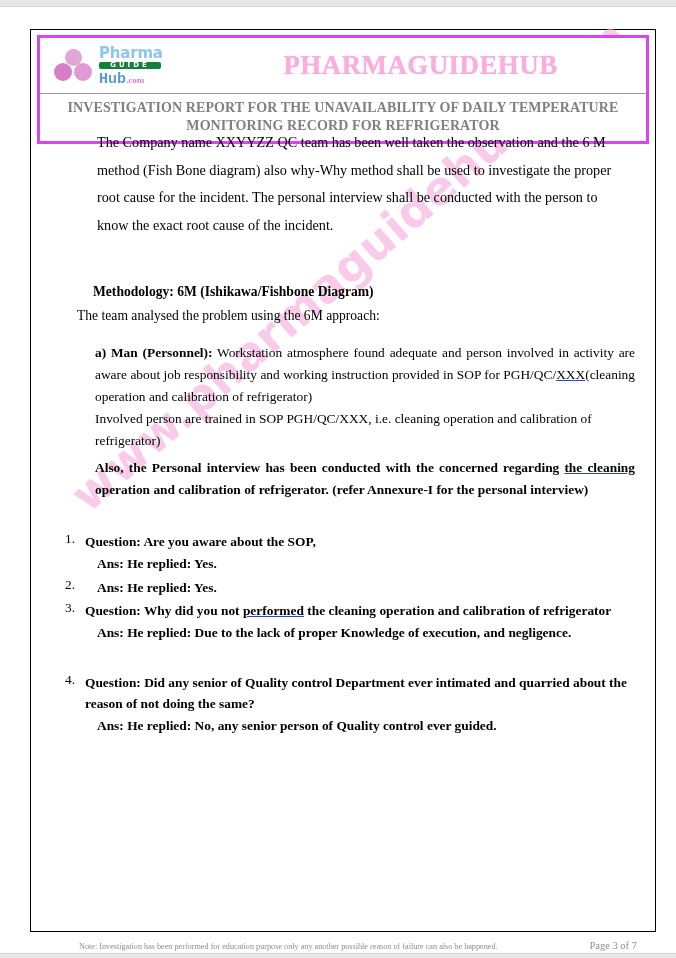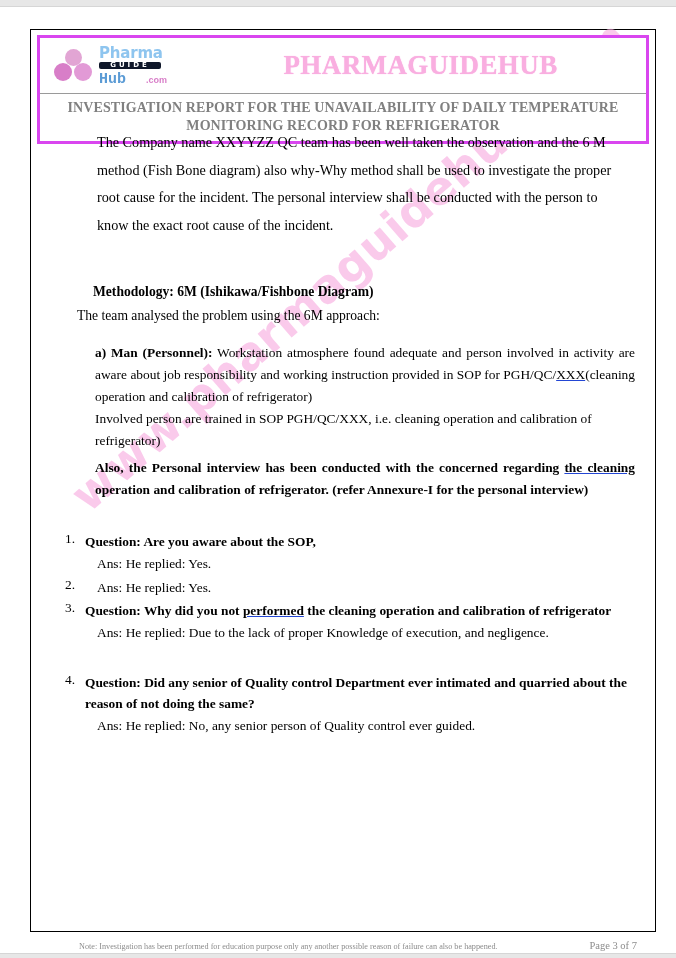--- a/index.html
+++ b/index.html
@@ -98,41 +98,40 @@
   .logo-dots i.d2 { width: 18px; height: 18px; left: 0px;  top: 14px; background:#d87ec8; }
   .logo-dots i.d3 { width: 18px; height: 18px; left: 20px; top: 14px; background:#e29ad6; }
   .logo-words { line-height: 1; }
   .lw-pharma {
     font-family: "DejaVu Sans", sans-serif;
     font-weight: bold; font-size: 15px;
     color: #8ec5ef; letter-spacing: -0.2px;
   }
   .lw-guide {
     display: block;
-    background: #0f172a;
+    background: #15803d;
     color: #ffffff;
     font-family: "DejaVu Sans", sans-serif;
     font-size: 7px; font-weight: bold;
     letter-spacing: 3px;
     text-align: center;
     padding: 0px 2px;
     margin: 1px 0 1px 0;
     border-radius: 2px;
     width: 62px;
   }
   .lw-hub {
     font-family: Liberation Mono, monospace;
     font-weight: bold; font-size: 15px;
     color: #5b9bd5;
   }
   .lw-com {
-    font-family: Liberation Sans, sans-serif;
+    font-family: Liberation Serif, serif;
     font-weight: bold; font-size: 9px;
     color: #d87ec8;
-    padding-left: 20px;
   }
   .header-table .row-title {
     padding: 5px 10px 6px 10px;
     text-align: center;
     font-family: "Liberation Serif", serif;
     font-weight: bold;
     font-size: 14px;
     line-height: 1.28;
     color: #808080;
     letter-spacing: 0.1px;
@@ -201,21 +200,21 @@
     width: 30px;
     flex: 0 0 30px;
     text-align: right;
     padding-right: 10px;
     font-size: 13.4px;
   }
   .qa-body { flex: 1; }
   .q-line { font-weight: bold; line-height: 1.62; }
   .q-line .lbl { font-weight: bold; }
   .a-line {
-    font-weight: normal;
+    font-weight: bold;
     line-height: 1.62;
     padding-left: 12px;
   }
   .gap-lg { height: 26px; }
 
   
   .watermark {
     position: absolute;
     left: 78px;
     top: 468px;

